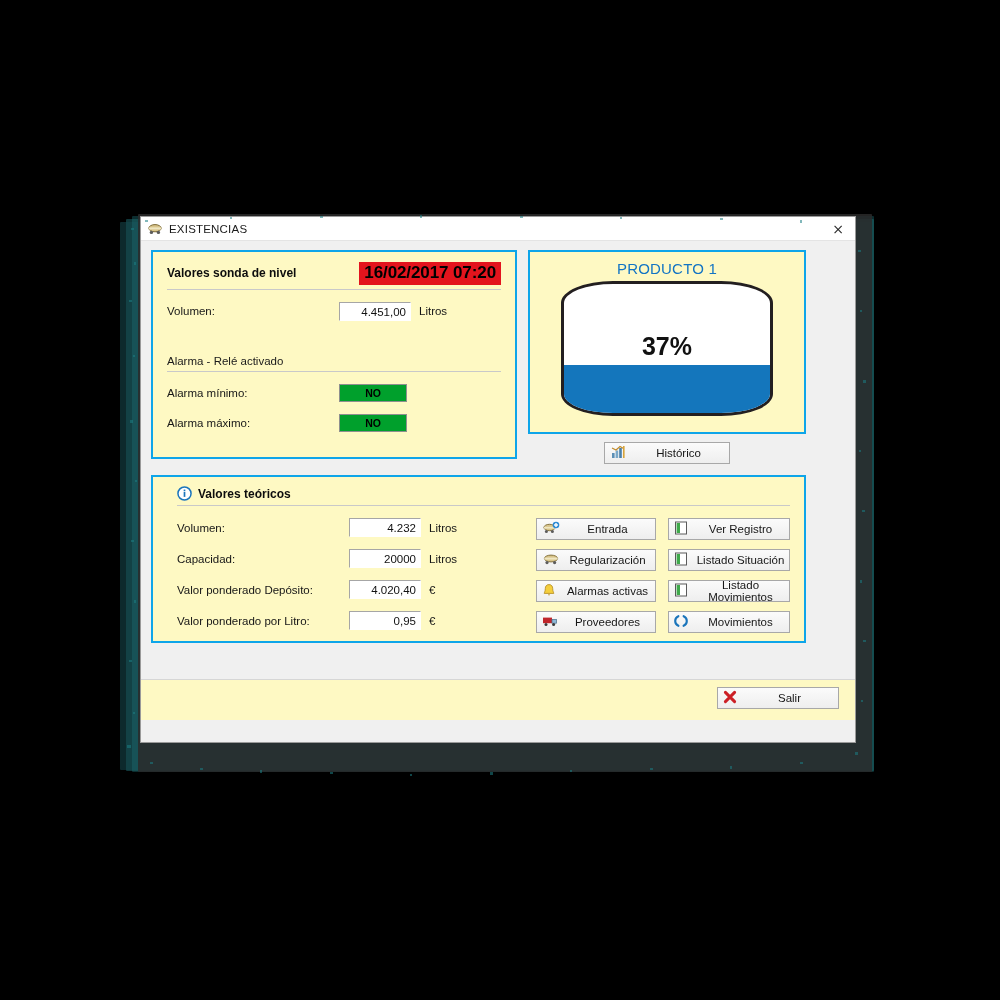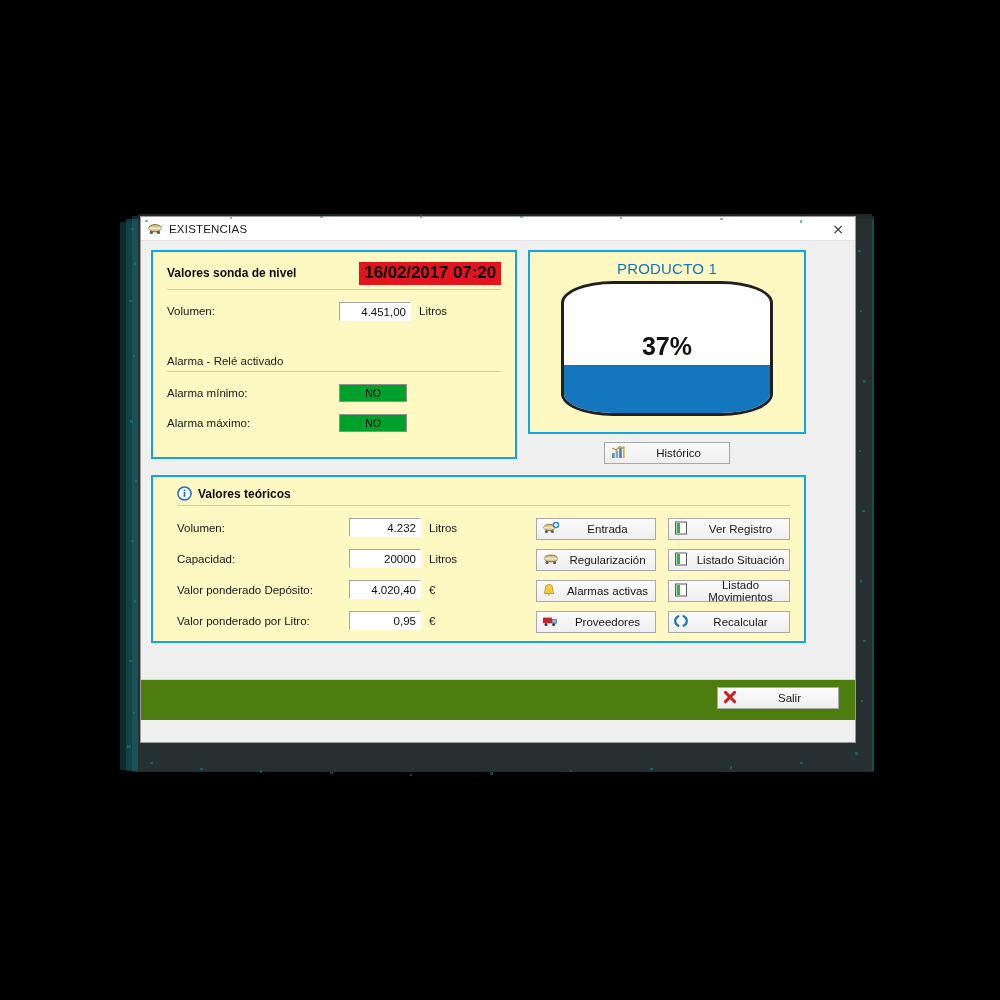--- a/index.html
+++ b/index.html
@@ -116,21 +116,21 @@
     text-align: right;
     font-size: 11.5px; color: #111;
     padding: 0 4px 0 6px;
     box-sizing: border-box;
   }
   .unit { font-size: 11.5px; color: #161616; margin-left: 8px; }
 
   .alarm-wrap { margin-top: 34px; }
   .badge-no {
     background: #00a02c; color: #000000;
-    font-size: 10.5px; font-weight: 400;
+    font-size: 10.5px; font-weight: 700;
     width: 68px; height: 18px;
     display: flex; align-items: center; justify-content: center;
     border: 1px solid #8f8f8f;
     box-sizing: border-box;
   }
 
   
   .product-title {
     text-align: center; color: #1274c4;
     font-size: 15px; font-weight: 400;
@@ -183,21 +183,21 @@
   .teo-head { display: flex; align-items: center; padding-bottom: 4px; border-bottom: 1px solid #c9c9c9; }
   .info-ico { width: 15px; height: 15px; margin-right: 6px; flex: none; }
   .teo-body { display: flex; }
   .teo-fields { width: 362px; }
   .btn-grid { flex: 1; display: grid; grid-template-columns: 120px 122px; gap: 9px 12px; margin-top: 12px; padding-left: 8px; }
   .btn-grid .btn { width: 100%; }
 
   
   .footer {
     position: absolute; left: 0; right: 0; bottom: 0;
-    height: 40px; background: #4d7c0f;
+    height: 40px; background: #fef9c3;
     border-top: 1px solid #d6d6d6;
   }
   .salir-btn { position: absolute; right: 16px; top: 7px; width: 122px; }
 </style>
 </head>
 <body>
 
 <div id="stage">
 
   <div class="shadow-layer sh1"></div>
@@ -400,21 +400,21 @@
               <span class="lbl">Proveedores</span>
             </div>
 
             <div class="btn">
               <span class="ico">
                 <svg viewBox="0 0 14 14" width="14" height="14">
                   <path d="M4.4 2.2 A5.2 5.2 0 0 0 4.4 11.8" stroke="#1b75bb" stroke-width="2.1" fill="none" stroke-linecap="round"></path>
                   <path d="M9.6 2.2 A5.2 5.2 0 0 1 9.6 11.8" stroke="#1b75bb" stroke-width="2.1" fill="none" stroke-linecap="round"></path>
                 </svg>
               </span>
-              <span class="lbl">Recalcular</span>
+              <span class="lbl">Movimientos</span>
             </div>
 
           </div>
         </div>
       </div>
 
       <div class="footer">
         <div class="btn salir-btn">
           <span class="ico">
             <svg viewBox="0 0 14 14" width="14" height="14">

